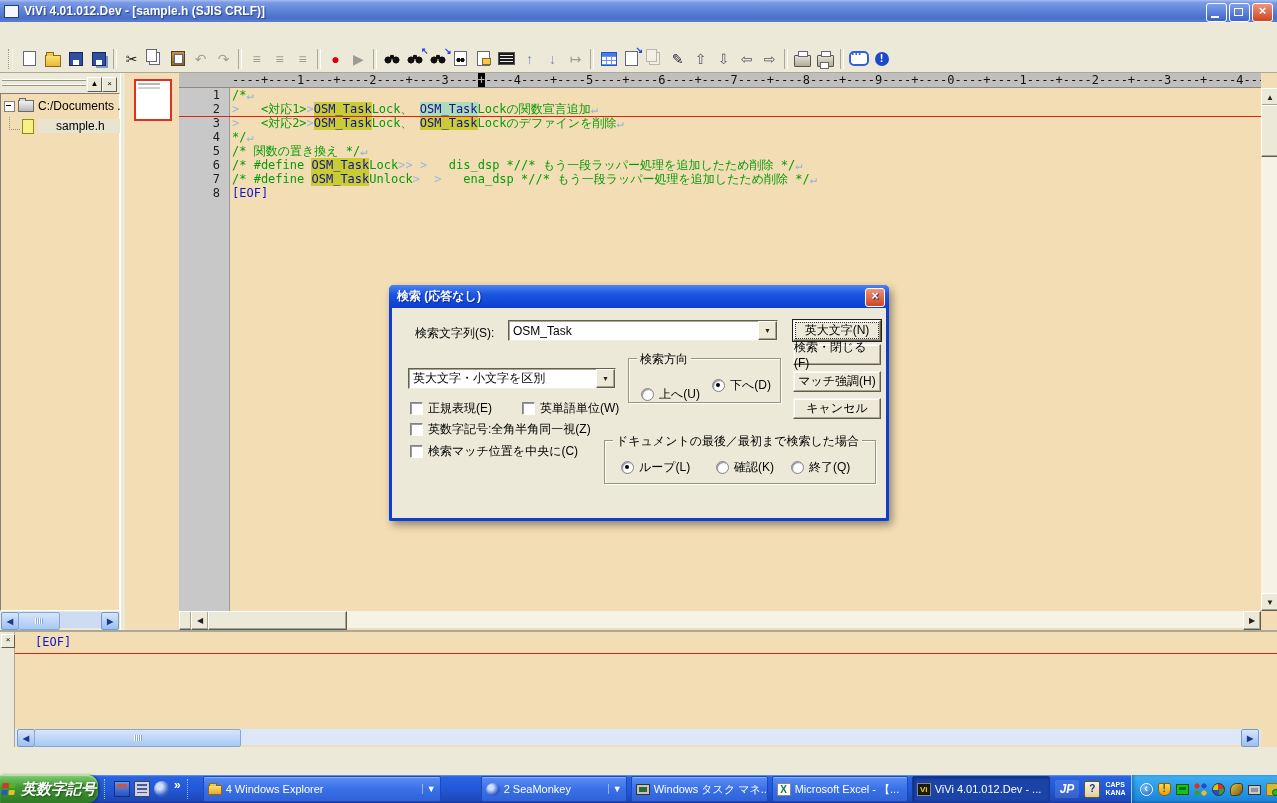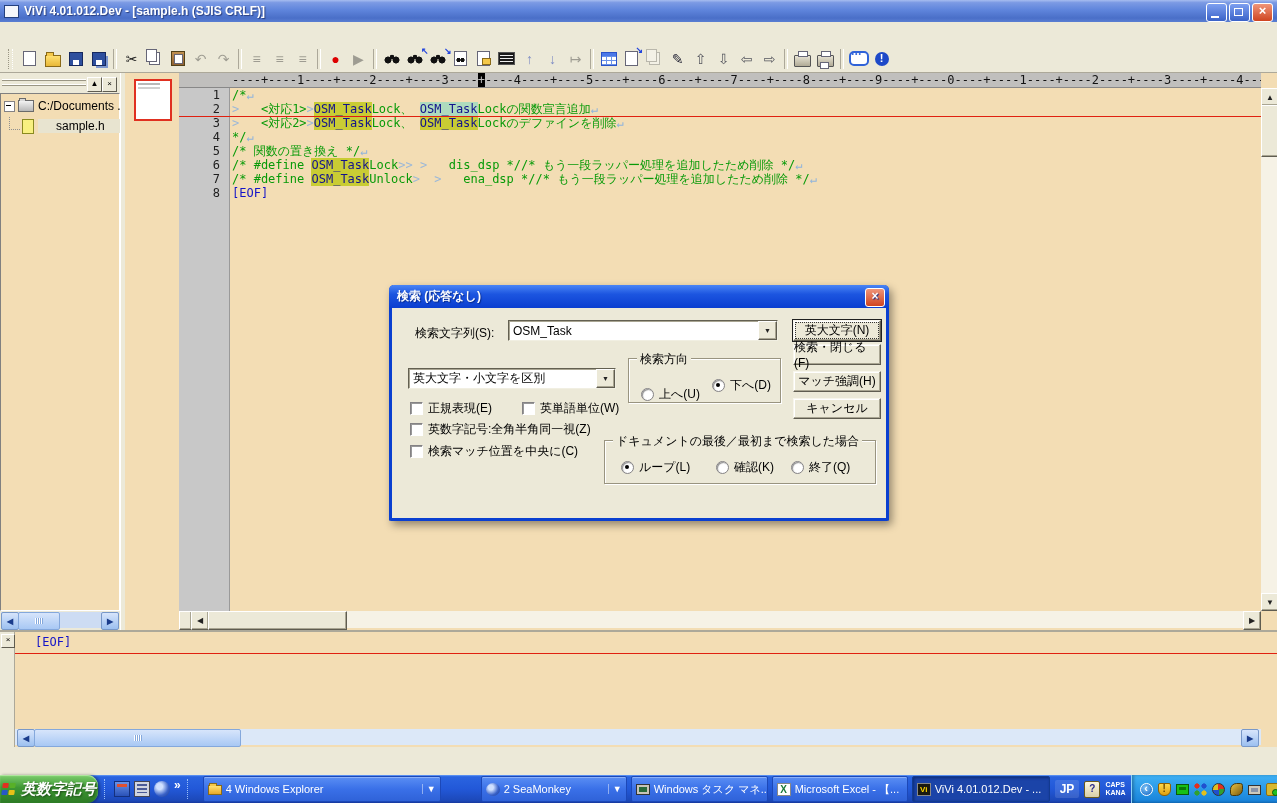--- a/index.html
+++ b/index.html
@@ -183,21 +183,21 @@
   .tb-ico-folder{background:linear-gradient(#ffe070,#e8a828);border:1px solid #8a6a18;box-sizing:border-box;margin-top:2px;height:10px;}
   .tb-ico-folder::before{content:"";position:absolute;top:-3px;left:0;width:6px;height:2px;background:#f4c84a;border:1px solid #8a6a18;border-bottom:none;}
   .tb-ico-sm{border-radius:50%;background:radial-gradient(circle at 35% 35%,#cfe0ff 20%,#3a62c8 60%,#1a3a8c);}
   .tb-ico-tm{background:#c8c4b8;border:1px solid #333;box-sizing:border-box;height:11px;}
   .tb-ico-tm::before{content:"";position:absolute;left:2px;top:2px;right:2px;bottom:2px;background:#2a6a3a;}
   .tb-ico-xl{background:#fff;border:1px solid #888;box-sizing:border-box;}
   .tb-ico-xl::before{content:"X";position:absolute;left:0;right:0;top:0;text-align:center;color:#1a7a3a;font-weight:bold;font-size:10px;}
   .tb-ico-vivi{background:#1a1a10;border:1px solid #888;box-sizing:border-box;}
   .tb-ico-vivi::before{content:"Vi";position:absolute;left:0;right:0;top:1px;text-align:center;color:#ffd700;font-weight:bold;font-size:8px;}
   .langzone{display:flex;align-items:center;gap:5px;padding:0 5px;flex:none;}
-  .lang-jp{color:#fff;font-weight:bold;font-size:12px;background:rgba(255,255,255,.12);padding:2px 5px;border-radius:2px;}
+  .lang-jp{color:#fff;font-weight:bold;font-size:12px;background:rgba(255,255,255,.12);padding:2px 5px;border-radius:2px;font-style:italic;}
   .lang-help{width:14px;height:15px;background:linear-gradient(#fdf6e0,#d8cfa8);border:1px solid #6a5a20;border-radius:2px;
      font-size:10px;font-weight:bold;color:#2a2a8c;text-align:center;line-height:14px;}
   .lang-ck{display:flex;flex-direction:column;justify-content:center;color:#fff;font-size:7px;line-height:8px;font-weight:bold;}
   .tray{height:28px;background:linear-gradient(180deg,#3fb1f5 0,#1a86dc 90%,#1474c8);
      border-left:1px solid #8fd4fa;box-shadow:inset 2px 0 3px rgba(0,0,0,.25);
      display:flex;align-items:center;gap:5px;padding:0 8px 0 8px;flex:none;}
   .trico{width:13px;height:13px;position:relative;flex:none;}
   .tr-chev{border-radius:50%;background:radial-gradient(circle at 40% 35%,#7cc4f8,#1060c0);border:1px solid #fff;box-sizing:border-box;}
   .tr-chev::before{content:"‹";position:absolute;left:0;right:0;top:-2px;text-align:center;color:#fff;font-weight:bold;font-size:11px;}
   .tr-shield{background:linear-gradient(#ffd84a,#e0a010);border:1px solid #906000;border-radius:2px 2px 6px 6px;box-sizing:border-box;}

